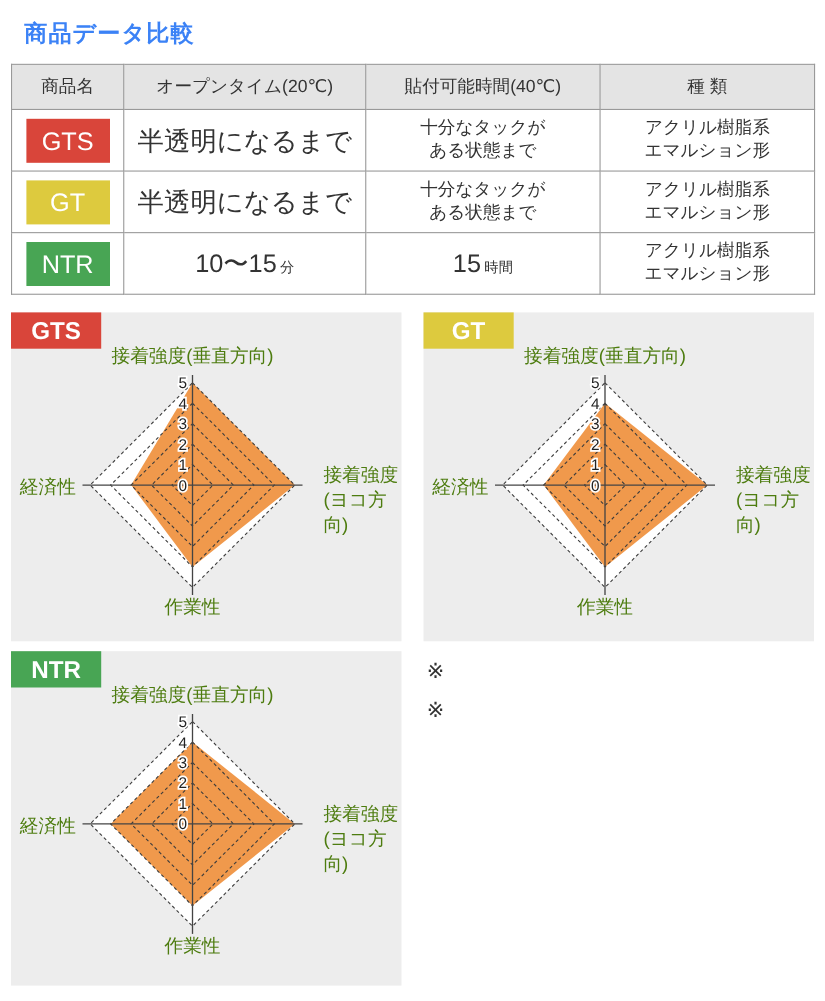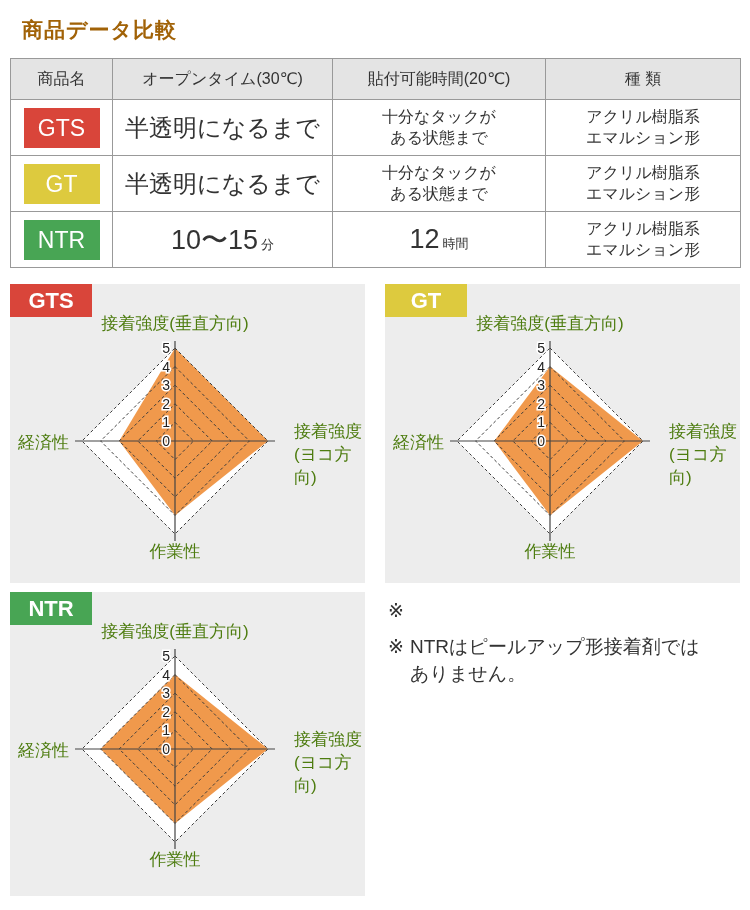--- a/index.html
+++ b/index.html
@@ -3,32 +3,32 @@
 <meta charset="utf-8">
 <style>
   html,body{margin:0;padding:0;}
   body{
     width:750px;height:910px;position:relative;background:#ffffff;
     font-family:"Liberation Sans","DejaVu Sans",sans-serif;color:#333;
     overflow:hidden;
   }
   
   .page-title{position:absolute;left:22px;top:16px;font-size:21px;font-weight:bold;
-    letter-spacing:1px;color:#a16207;}
+    letter-spacing:1px;color:#3b82f6;}
   
   .cmp-table{position:absolute;left:10px;top:58px;width:730px;border-collapse:collapse;
     table-layout:fixed;}
   .cmp-table th,.cmp-table td{border:1px solid #999;text-align:center;vertical-align:middle;padding:0;}
   .cmp-table th{height:40px;background:#e4e4e4;font-size:16px;font-weight:normal;color:#333;}
   .cmp-table td{height:55px;background:#fff;}
   .badge-cell .badge{display:inline-block;width:76px;height:40px;line-height:40px;
     color:#fff;font-size:23px;text-align:center;}
   .cell-open{font-size:24px;}
   .cell-mid{font-size:16px;line-height:1.3;white-space:pre-line;}
-  .num-big{font-size:27px;text-align:right;}
+  .num-big{font-size:23px;text-align:right;}
   .num-unit{font-size:13px;margin-left:3px;}
   
   .panel{position:absolute;width:355px;background:#ededed;}
   .panel.h1{height:299px;}
   .panel.h2{height:304px;}
   .panel-badge{position:absolute;left:0;top:0;width:82px;height:33px;line-height:33px;
     text-align:center;color:#fff;font-size:22px;font-weight:bold;}
   .radar-svg{position:absolute;left:0;top:0;width:355px;height:299px;}
   .ax-label{position:absolute;font-size:17px;color:#4d7c0f;white-space:pre-line;line-height:1.35;}
   .ax-top{left:165px;top:29px;transform:translateX(-50%);white-space:nowrap;}
@@ -49,22 +49,22 @@
 <table class="cmp-table">
   <colgroup>
     <col style="width:102px">
       <col style="width:220px">
       <col style="width:213px">
       <col style="width:195px">
   </colgroup>
   <thead>
     <tr>
       <th>商品名</th>
-      <th>オープンタイム(30℃)</th>
-      <th>貼付可能時間(20℃)</th>
+      <th>オープンタイム(20℃)</th>
+      <th>貼付可能時間(40℃)</th>
       <th>種 類</th>
     </tr>
   </thead>
   <tbody id="table-body">
       <tr>
         <td class="badge-cell"><span class="badge" style="background: rgb(217, 69, 58);">GTS</span></td>
         <td class="cell-open">半透明になるまで</td>
         <td class="cell-mid">十分なタックが
 ある状態まで</td>
         <td class="cell-mid">アクリル樹脂系
@@ -74,21 +74,21 @@
         <td class="badge-cell"><span class="badge" style="background: rgb(221, 202, 62);">GT</span></td>
         <td class="cell-open">半透明になるまで</td>
         <td class="cell-mid">十分なタックが
 ある状態まで</td>
         <td class="cell-mid">アクリル樹脂系
 エマルション形</td>
       </tr>
       <tr>
         <td class="badge-cell"><span class="badge" style="background: rgb(72, 165, 84);">NTR</span></td>
         <td class=""><span class="num-big">10〜15</span><span class="num-unit">分</span></td>
-        <td class="cell-mid"><span class="num-big">12</span><span class="num-unit">時間</span></td>
+        <td class="cell-mid"><span class="num-big">15</span><span class="num-unit">時間</span></td>
         <td class="cell-mid">アクリル樹脂系
 エマルション形</td>
       </tr>
     </tbody>
 </table>
 
 <div class="panel h1" id="panel-0" style="left:10px;top:284px;">
     <svg class="radar-svg" viewBox="0 0 355 299" width="355" height="299">
       <polygon points="165,64 258,157 165,250 72,157" fill="#ffffff"></polygon>
       <polygon points="165,64 258,157 165,231.4 109.2,157" fill="#f0994c"></polygon>
@@ -163,16 +163,14 @@
     <div class="ax-label ax-bottom">作業性</div>
     <div class="ax-label ax-left">経済性</div>
   </div>
 
 <div class="notes" id="notes">
     <div class="note">
       <span class="note-marker">※</span>
     </div>
     <div class="note">
       <span class="note-marker">※</span>
-      <span class="note-text">NTRはピールアップ形接着剤では
-ありません。</span>
     </div>
   </div>
 
 </body></html>

